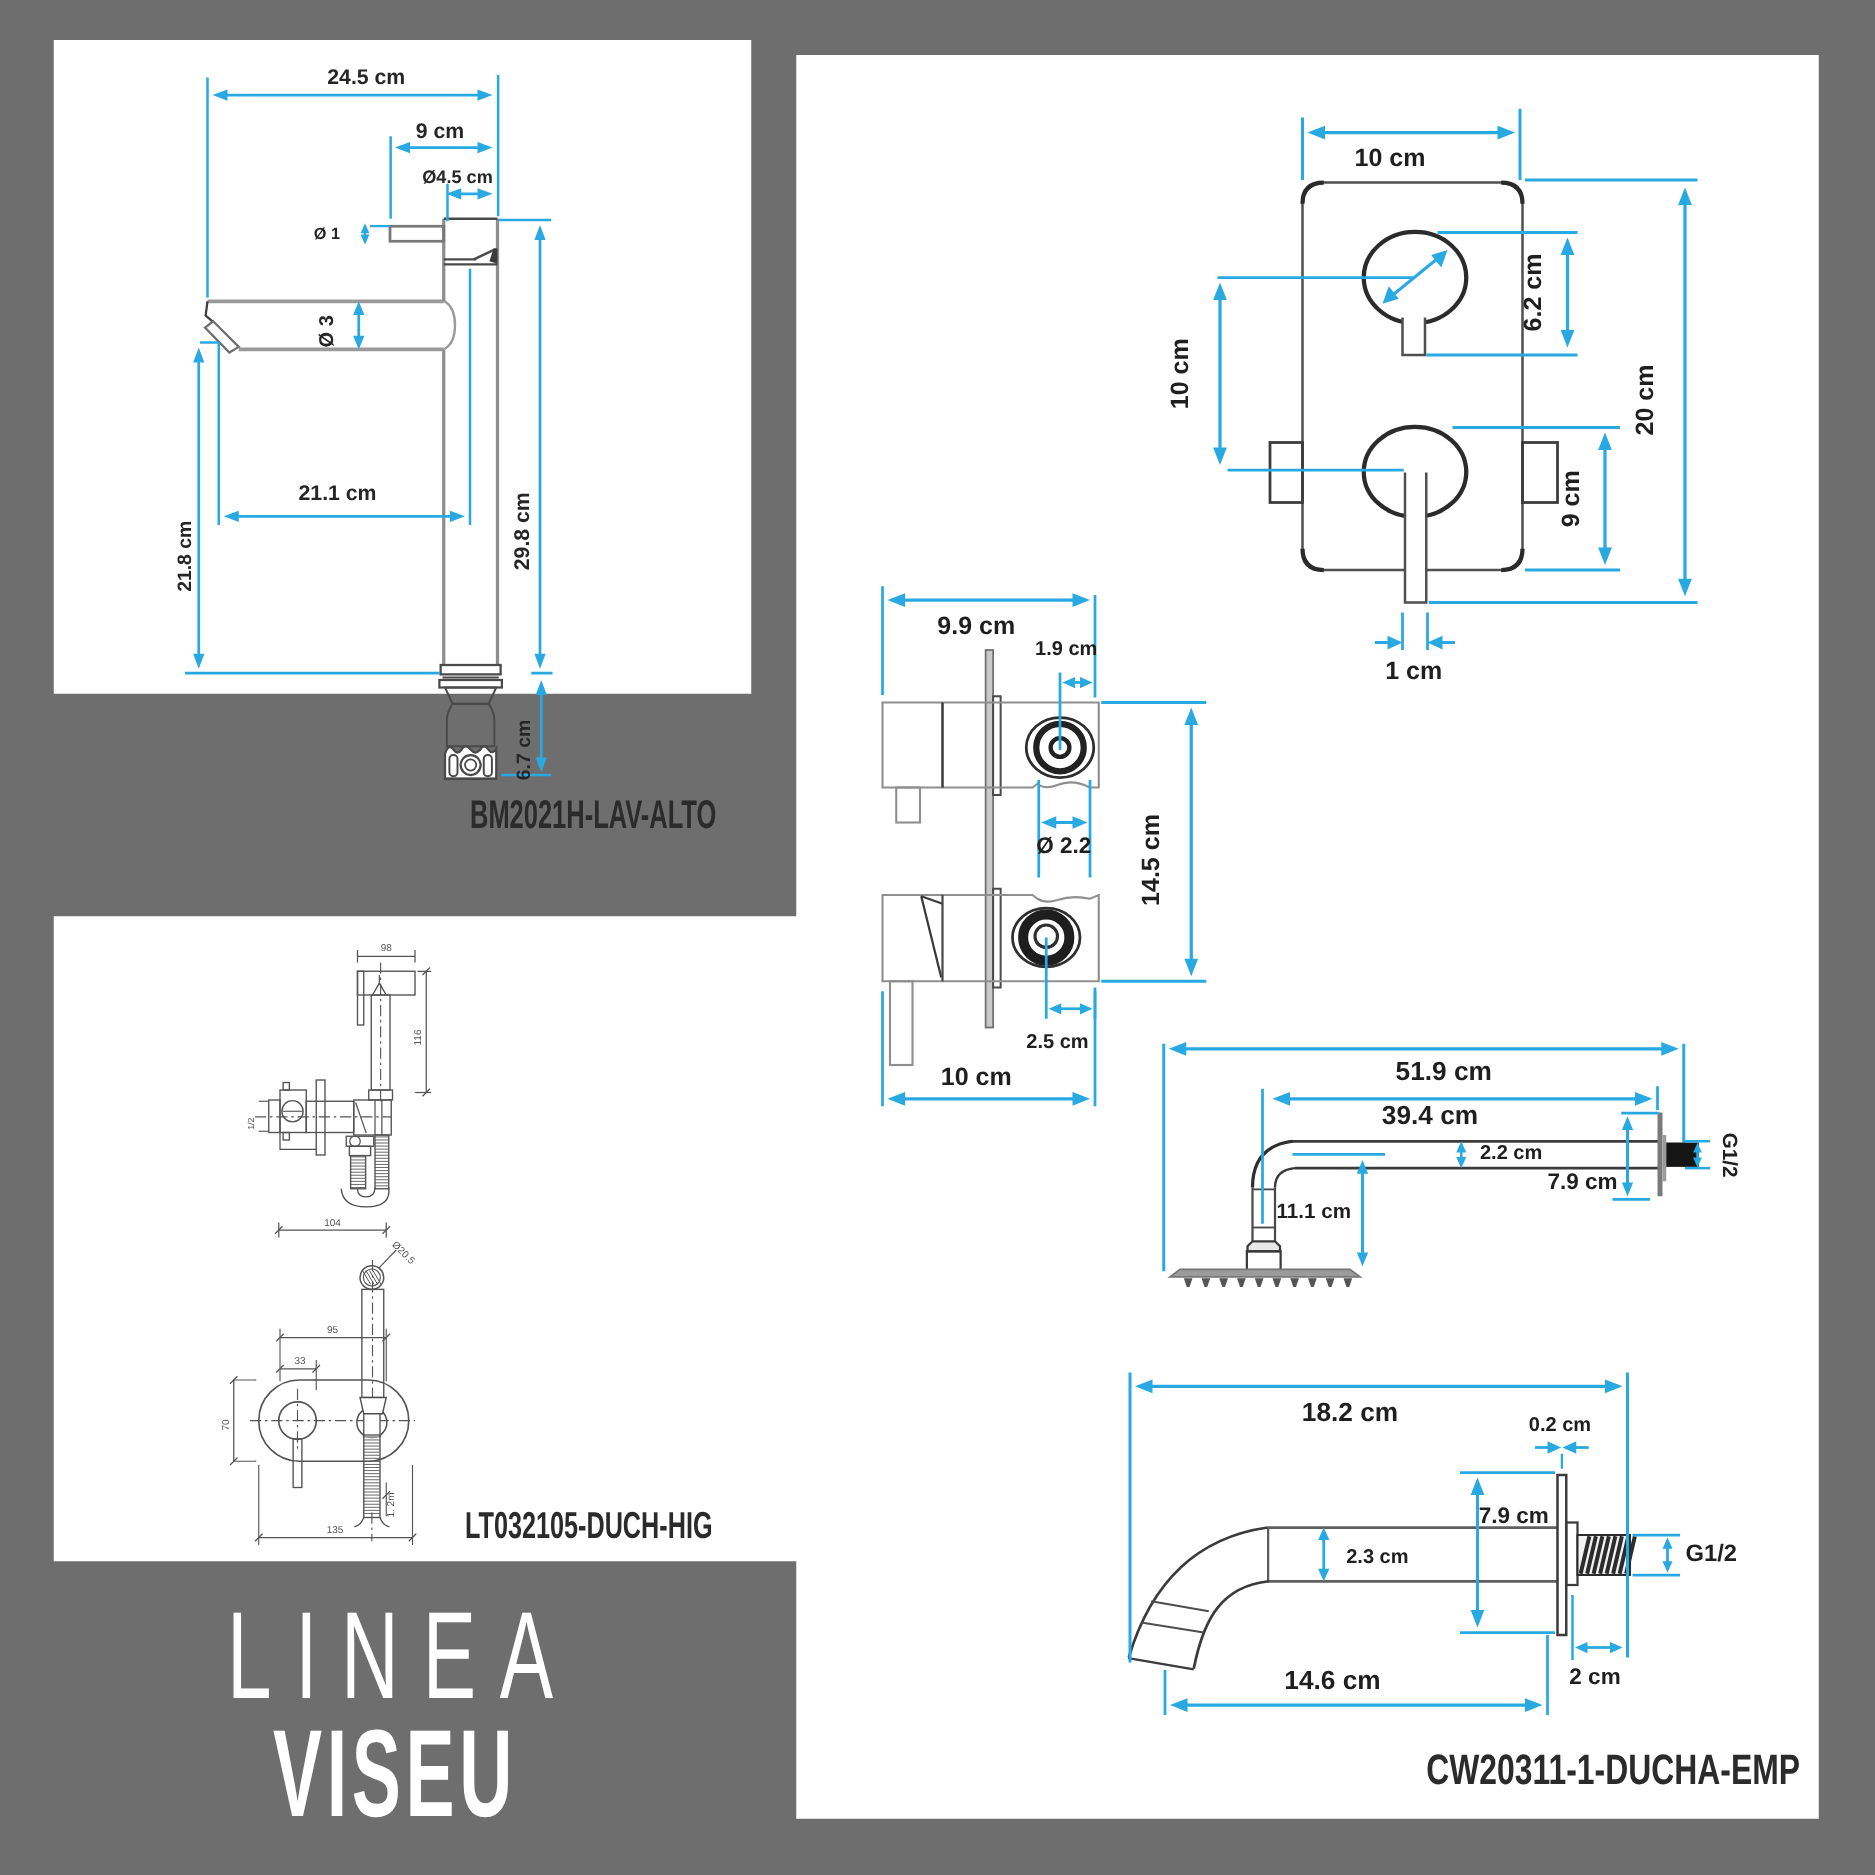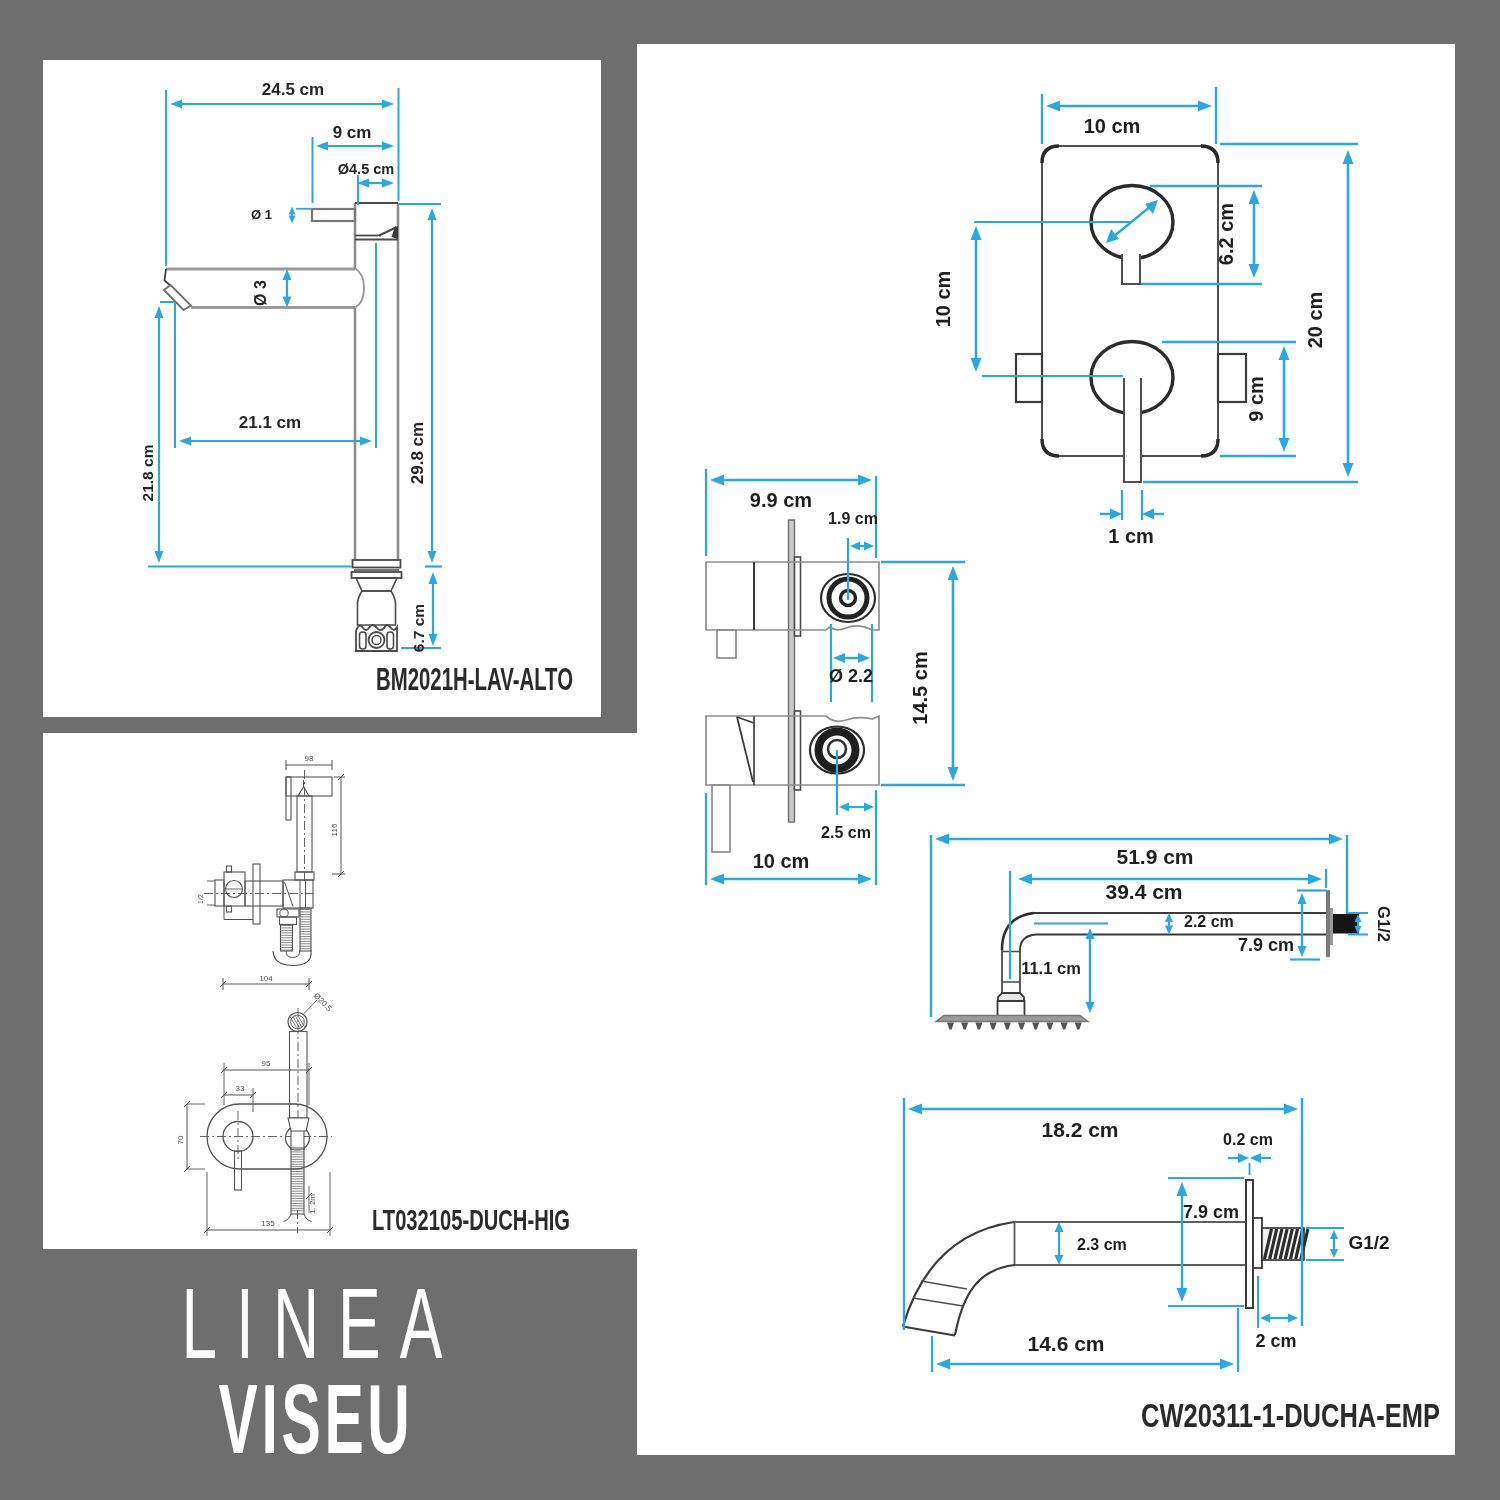--- a/index.html
+++ b/index.html
@@ -1,20 +1,20 @@
 <!DOCTYPE html>
 <html><head><meta charset="utf-8">
 <style>
 html,body{margin:0;padding:0;background:#6e6e6e;width:1500px;height:1500px;overflow:hidden}
 .panel{position:absolute;background:#fff}
 svg{position:absolute;left:0;top:0}
 </style></head>
 <body>
 
-<div class="panel" style="left:43px;top:60px;width:558px;height:657px">
+<div class="panel" style="left:43px;top:32px;width:558px;height:523px">
 <svg width="558" height="657" viewBox="43 44 558 657">
 
 <line x1="166" y1="253" x2="355" y2="253" stroke="#9a9a9a" stroke-width="3"></line>
 <line x1="191" y1="291.5" x2="355" y2="291.5" stroke="#9a9a9a" stroke-width="3"></line>
 <path d="M355.5,252.8 Q364,258 364,272 Q364,286.5 355.5,291.2" stroke="#9a9a9a" stroke-width="1.9" fill="none"></path>
 <path d="M166,253 L164.5,264.5 L170.5,269.5" stroke="#3f3f3f" stroke-width="1.8" fill="none"></path>
 
 <path d="M170.5,269 L191,289.5 L183.5,294 L164,274 Z" stroke="#6f6f6f" stroke-width="1.8" fill="#fff"></path>
 
 <line x1="355" y1="187" x2="355" y2="253" stroke="#8d8d8d" stroke-width="2.6"></line>

